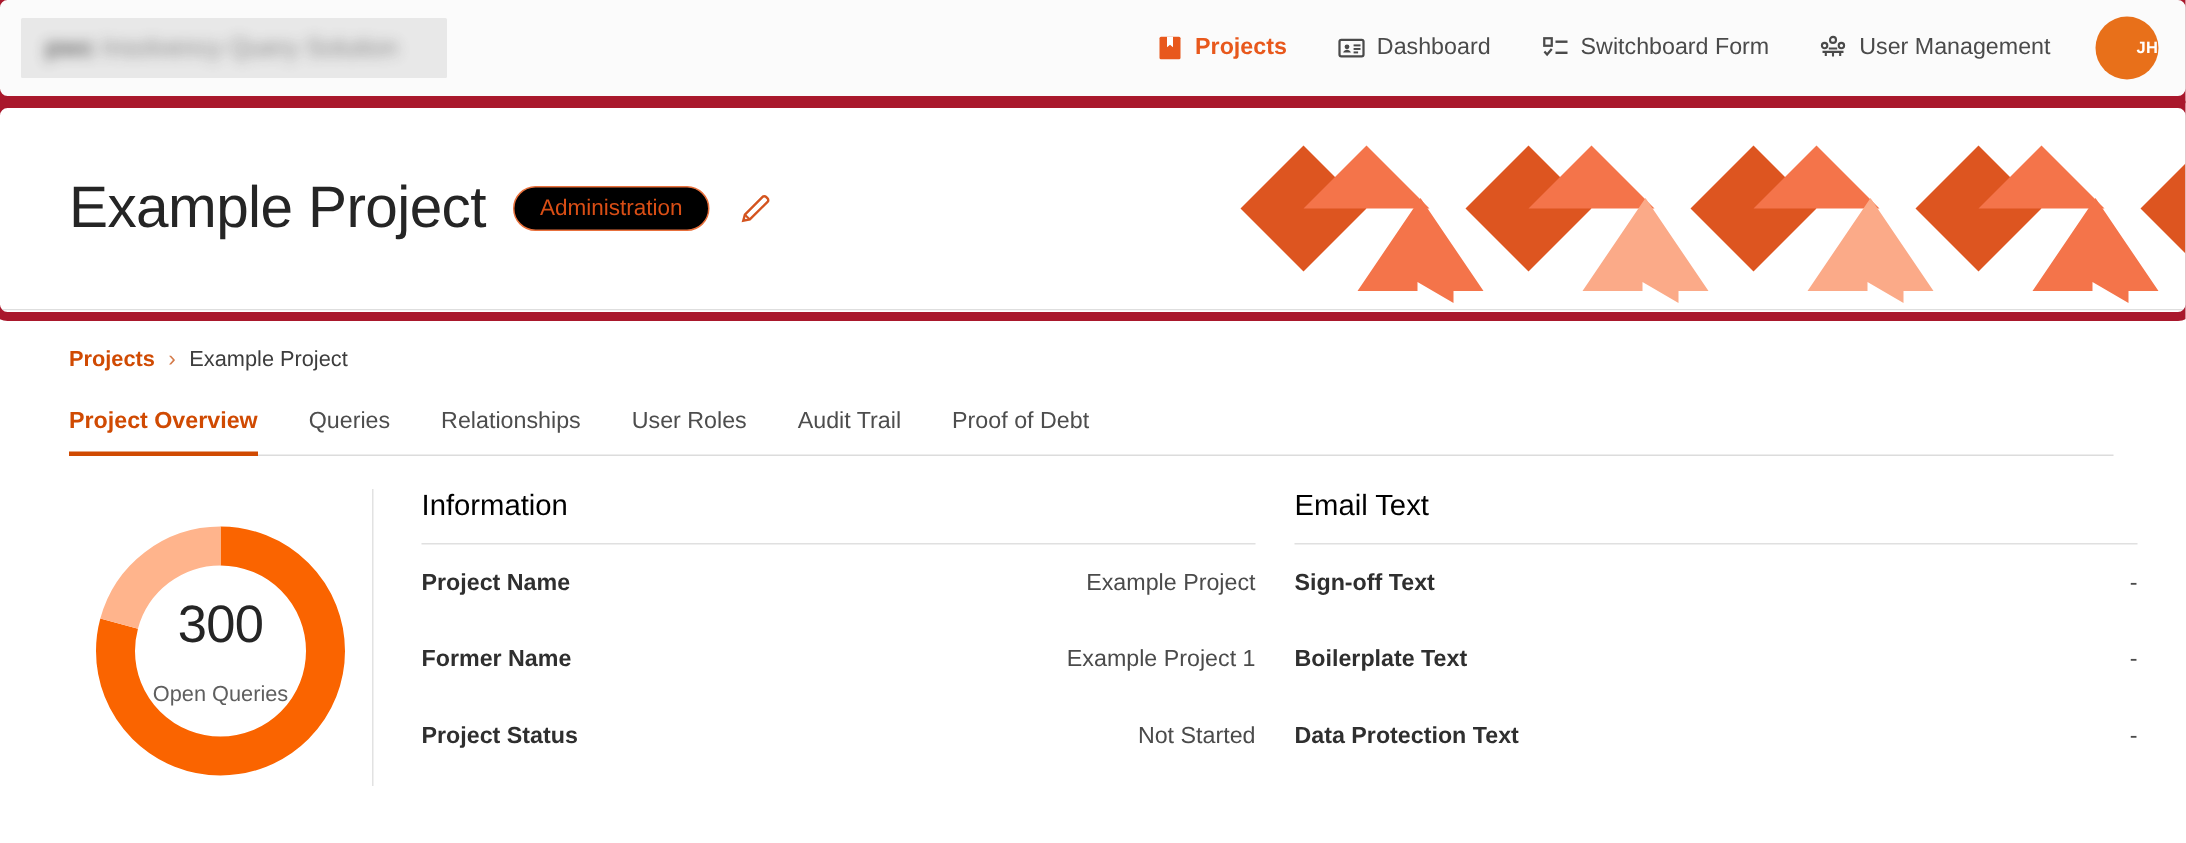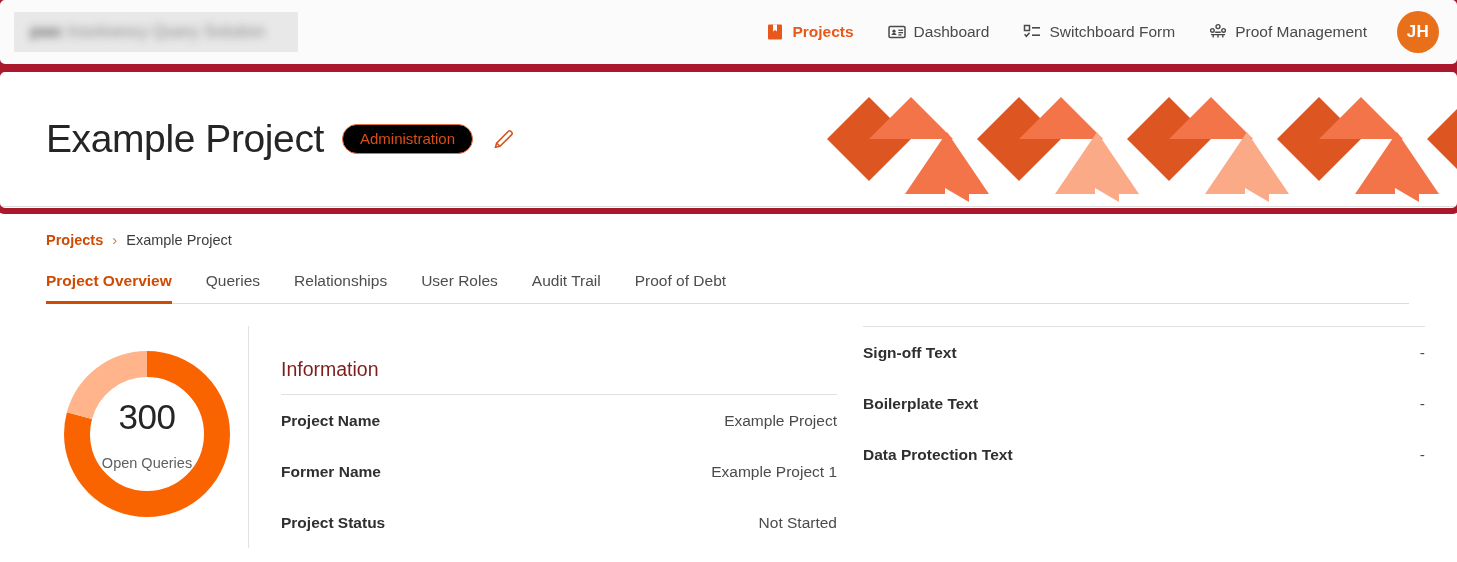--- a/index.html
+++ b/index.html
@@ -41,22 +41,22 @@
     font-size: 15.5px; color: #4a4a4a;
     margin-left: 34px; cursor: pointer; white-space: nowrap;
   }
   .nav-item.active { color: #e8581c; font-weight: bold; }
   .nav-ico { width: 18px; height: 18px; display: block; flex: none; }
 
   .avatar {
     margin-left: 30px;
     width: 42px; height: 42px; border-radius: 50%;
     background: #e8701a; color: #fff;
-    display: flex; align-items: center; justify-content: center;
-    font-size: 17px; font-weight: bold; letter-spacing: .3px;
+    display: flex; align-items: center; justify-content: flex-end;
+    font-size: 11px; font-weight: bold; letter-spacing: .3px;
     cursor: pointer;
   }
 
   
   .banner {
     position: absolute; left: 0; top: 64px; width: 1457px; height: 143px;
     background: #ffffff; overflow: hidden;
   }
   .banner-inner { position: relative; width: 100%; height: 100%; }
   .proj-title-row {
@@ -120,21 +120,21 @@
     align-items: center; justify-content: center; gap: 18px;
   }
   .donut-num { font-size: 35px; color: #252525; letter-spacing: -.5px; }
   .donut-label { font-size: 14.5px; color: #5f5f5f; }
 
   .vdiv { width: 1px; background: #e2e2e2; align-self: stretch; margin-left: 0; }
 
   .info-col { width: 588px; flex: none; padding-left: 32px; }
   .email-col { width: 588px; flex: none; padding-left: 26px; }
 
-  .sect-title { font-size: 19.5px; color: #7f1d1d; padding-bottom: 13px; margin-top: 32px; }
+  .sect-title { font-size: 19.5px; color: #000000; padding-bottom: 13px; }
   .sect-rule { height: 1px; background: #e0e0e0; width: 100%; }
 
   .row {
     display: flex; align-items: flex-start; justify-content: space-between;
     padding: 17px 0 16px; font-size: 15.5px;
   }
   .row .k { color: #2f2f2f; font-weight: bold; }
   .row .v { color: #4b4b4b; text-align: right; }
 </style>
 </head>
@@ -188,21 +188,21 @@
       <div class="nav-item">
         <span class="nav-ico">
           <svg viewBox="0 0 18 18" width="18" height="18">
               <circle cx="9" cy="3.6" r="2" fill="none" stroke="#4a4a4a" stroke-width="1.4"></circle>
               <circle cx="3.4" cy="7.4" r="1.8" fill="none" stroke="#4a4a4a" stroke-width="1.4"></circle>
               <circle cx="14.6" cy="7.4" r="1.8" fill="none" stroke="#4a4a4a" stroke-width="1.4"></circle>
               <path d="M6.2 9.3h5.6M2 11.6h14" stroke="#4a4a4a" stroke-width="1.4"></path>
               <path d="M4.2 14.4v-2.6M9 14.6v-3M13.8 14.4v-2.6" stroke="#4a4a4a" stroke-width="1.4"></path>
             </svg>
         </span>
-        <span>Proof Management</span>
+        <span>User Management</span>
       </div>
 
       <div class="avatar">
         <span>JH</span>
       </div>
     </div>
   </div>
 
   <div class="banner">
     <div class="banner-inner">
@@ -294,20 +294,21 @@
           <span class="k">Former Name</span>
           <span class="v">Example Project 1</span>
         </div>
         <div class="row">
           <span class="k">Project Status</span>
           <span class="v">Not Started</span>
         </div>
       </div>
 
       <div class="email-col">
+        <div class="sect-title">Email Text</div>
         <div class="sect-rule"></div>
         <div class="row">
           <span class="k">Sign-off Text</span>
           <span class="v">-</span>
         </div>
         <div class="row">
           <span class="k">Boilerplate Text</span>
           <span class="v">-</span>
         </div>
         <div class="row">

